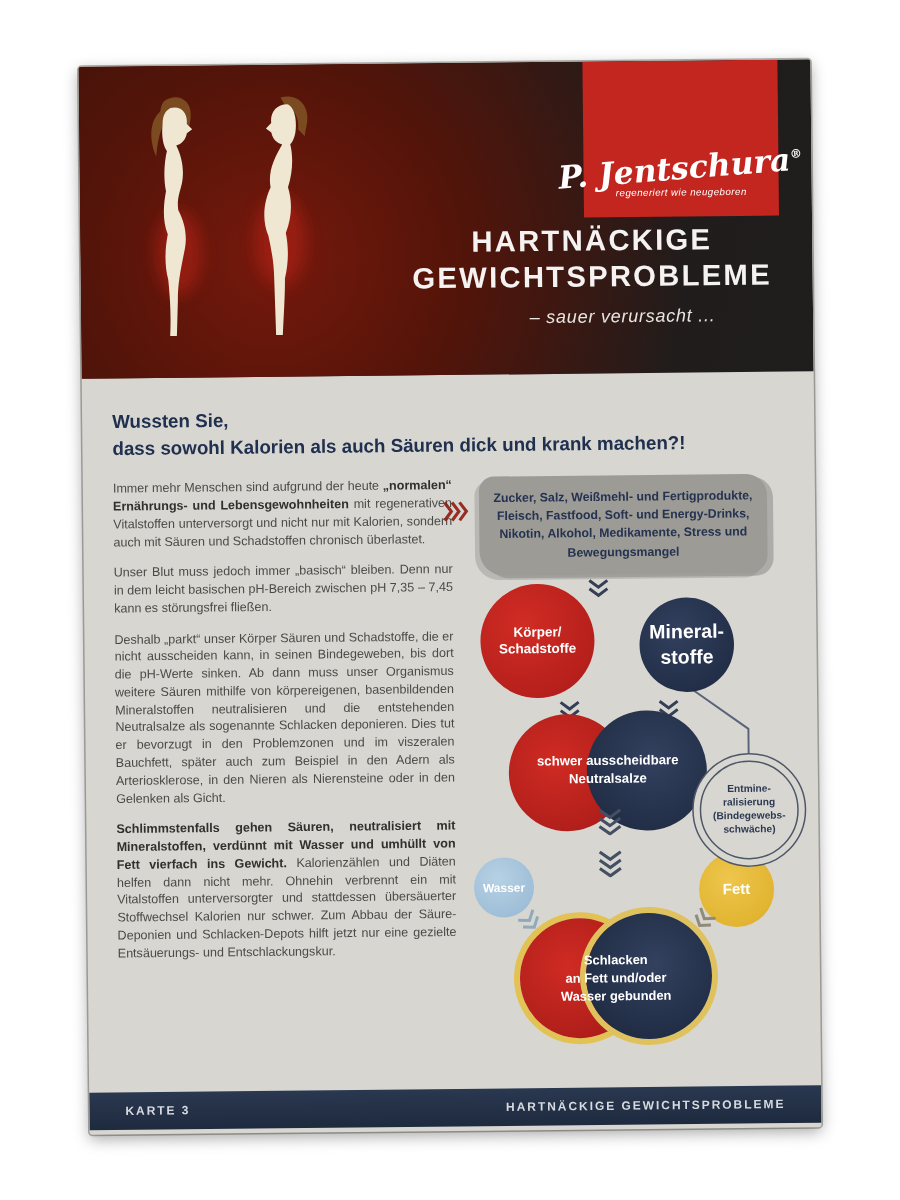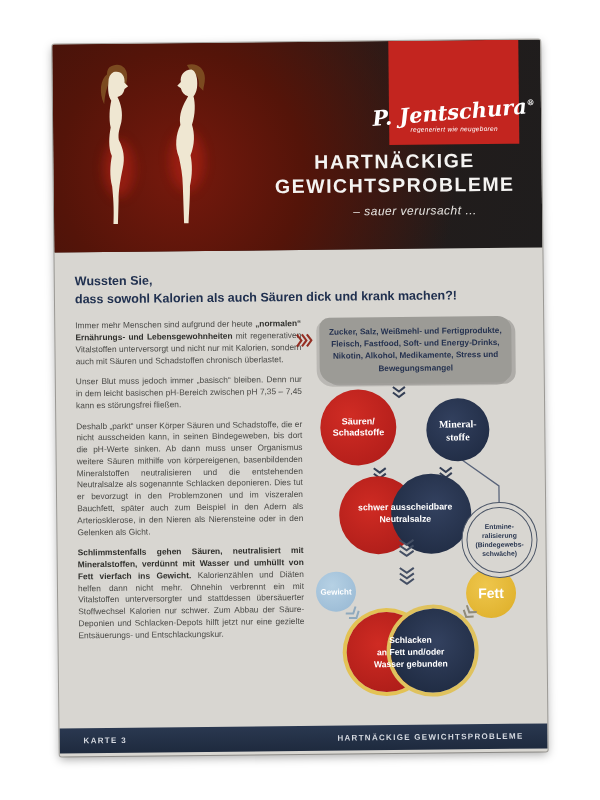--- a/index.html
+++ b/index.html
@@ -78,22 +78,22 @@
   .causes-text{
     color:#253250; font-weight:700; font-size:8.2px; line-height:1.5; text-align:center;
   }
   .bubble{
     position:absolute; border-radius:50%;
     display:flex; align-items:center; justify-content:center; text-align:center;
     color:#fff; font-weight:700; white-space:pre-line;
   }
   .b-acids{left:6px; top:72px; width:76px; height:76px; font-size:9px; line-height:1.3;
     background:radial-gradient(circle at 38% 35%, #d02c24, #b51f1b 75%);}
-  .b-minerals{left:112px; top:82px; width:63px; height:63px; font-size:10px; line-height:1.3;
-    background:radial-gradient(circle at 40% 35%, #32405e, #222e47 75%);font-family:Liberation Serif, serif;}
+  .b-minerals{left:112px; top:82px; width:63px; height:63px; font-size:13px; line-height:1.3;
+    background:radial-gradient(circle at 40% 35%, #32405e, #222e47 75%);}
   .blob{position:absolute; }
   .blob .lobe{position:absolute; border-radius:50%;}
   .blob .blob-label{
     position:absolute; inset:0; z-index:2; display:flex; align-items:center; justify-content:center;
     color:#fff; font-weight:700; text-align:center; white-space:pre-line;
   }
   .blob-salts{left:24px; top:157px; width:132px; height:80px;}
   .blob-salts .lobe-l{left:0; top:2px; width:78px; height:78px;
     background:radial-gradient(circle at 40% 40%, #cf2b23, #b01e1a 75%);}
   .blob-salts .lobe-r{right:0; top:0; width:80px; height:80px;
@@ -102,21 +102,21 @@
   .circle-demin{
     position:absolute; left:146px; top:186px; width:76px; height:76px; border-radius:50%;
     background:var(--paper);
     border:1.5px solid #4d5768; outline:1px solid #4d5768; outline-offset:-6px;
     display:flex; align-items:center; justify-content:center; text-align:center;
     color:#2c3952; font-weight:700; font-size:6.8px; line-height:1.35; white-space:pre-line;
     z-index:3;
   }
   .b-water{left:0; top:254px; width:40px; height:40px; font-size:8px;
     background:radial-gradient(circle at 40% 35%, #b6d1e4, #9cbcd6 80%);}
-  .b-fat{left:150px; top:252px; width:50px; height:50px; font-size:14px;
+  .b-fat{left:150px; top:252px; width:50px; height:50px; font-size:10px;
     background:radial-gradient(circle at 40% 35%, #eec64c, #e0b22e 80%);}
   .blob-waste{left:30px; top:292px; width:128px; height:86px;}
   .blob-waste .lobe-l{left:0; top:3px; width:80px; height:80px;
     background:radial-gradient(circle at 40% 40%, #cf2b23, #ad1d19 78%);
     box-shadow:0 0 0 4px #e3c254;}
   .blob-waste .lobe-r{right:0; top:0; width:84px; height:84px;
     background:radial-gradient(circle at 55% 40%, #33415f, #1f2b42 80%);
     box-shadow:0 0 0 4px #dfc25e;}
   .blob-waste .blob-label{font-size:8.6px; line-height:1.4;}
   .chev{position:absolute;}
@@ -200,21 +200,21 @@
           <div class="causes-text">Zucker, Salz, Weißmehl- und Fertigprodukte, Fleisch, Fastfood, Soft- und Energy-Drinks, Nikotin, Alkohol, Medikamente, Stress und Bewegungsmangel</div>
         </div>
 
         <div class="chev" style="left:76px; top:69px;">
           <svg width="18" height="14" viewBox="0 0 18 14" fill="none">
             <path d="M3,1 L9,5.5 L15,1" stroke="#343f55" stroke-width="2"></path>
             <path d="M3,6.5 L9,11 L15,6.5" stroke="#343f55" stroke-width="2"></path>
           </svg>
         </div>
 
-        <div class="bubble b-acids">Säuren/
+        <div class="bubble b-acids">Körper/
 Schadstoffe</div>
         <div class="bubble b-minerals">Mineral-
 stoffe</div>
 
         <div class="chev" style="left:56px; top:150px;">
           <svg width="18" height="14" viewBox="0 0 18 14" fill="none">
             <path d="M3,1 L9,5.5 L15,1" stroke="#343f55" stroke-width="2"></path>
             <path d="M3,6.5 L9,11 L15,6.5" stroke="#343f55" stroke-width="2"></path>
           </svg>
         </div>
@@ -245,21 +245,21 @@
           </svg>
         </div>
         <div class="chev" style="left:80px; top:250px;">
           <svg width="22" height="18" viewBox="0 0 22 18" fill="none">
             <path d="M4,1 L11,6 L18,1" stroke="#444f64" stroke-width="2"></path>
             <path d="M4,6.5 L11,11.5 L18,6.5" stroke="#444f64" stroke-width="2"></path>
             <path d="M4,12 L11,17 L18,12" stroke="#444f64" stroke-width="2"></path>
           </svg>
         </div>
 
-        <div class="bubble b-water">Gewicht</div>
+        <div class="bubble b-water">Wasser</div>
         <div class="bubble b-fat">Fett</div>
 
         <div class="chev" style="left:30px; top:290px; transform:rotate(-35deg);">
           <svg width="18" height="14" viewBox="0 0 18 14" fill="none">
             <path d="M3,1 L9,5.5 L15,1" stroke="#8fa9bd" stroke-width="2"></path>
             <path d="M3,6.5 L9,11 L15,6.5" stroke="#8fa9bd" stroke-width="2"></path>
           </svg>
         </div>
         <div class="chev" style="left:142px; top:290px; transform:rotate(35deg);">
           <svg width="18" height="14" viewBox="0 0 18 14" fill="none">

